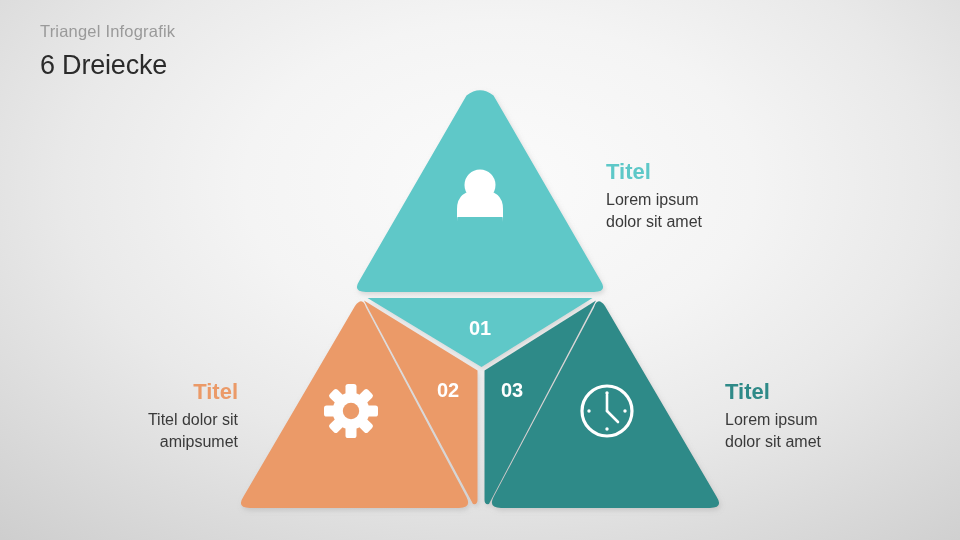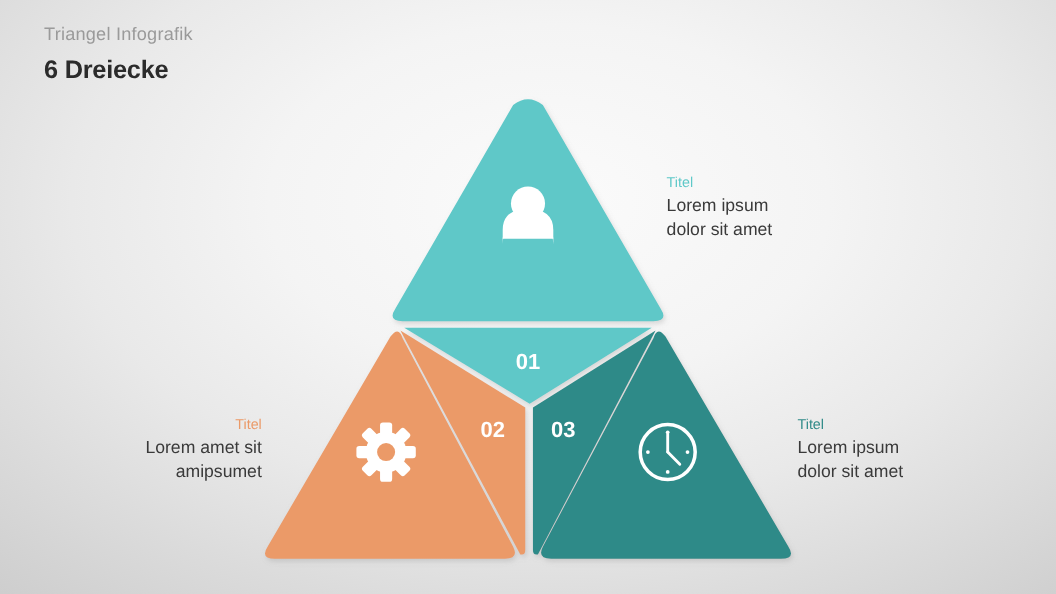--- a/index.html
+++ b/index.html
@@ -38,36 +38,36 @@
   #eyebrow {
     font-size: 16.5px;
     color: #9a9a9a;
     letter-spacing: 0.2px;
     line-height: 1.2;
     font-weight: 400;
     white-space: nowrap;
   }
   #headline {
     margin-top: 8px;
-    font-size: 23px;
-    font-weight: bold;
+    font-size: 27px;
+    font-weight: normal;
     color: #2b2b2b;
     letter-spacing: -0.2px;
     line-height: 1.15;
     white-space: nowrap;
   }
 
   
   .callout {
     position: absolute;
     user-select: none;
   }
   .callout .c-title {
-    font-size: 13px;
-    font-weight: normal;
+    font-size: 22px;
+    font-weight: bold;
     line-height: 1.25;
     margin-bottom: 3px;
     white-space: nowrap;
   }
   .callout .c-body {
     font-size: 16px;
     color: #3a3a3a;
     line-height: 1.38;
     white-space: pre-line;
   }
@@ -175,21 +175,21 @@
   </svg>
 
   <div class="callout" id="callout-top">
     <div class="c-title" style="color:#5ec8c8">Titel</div>
     <div class="c-body">Lorem ipsum
 dolor sit amet</div>
   </div>
 
   <div class="callout" id="callout-left">
     <div class="c-title" style="color:#eb9a68">Titel</div>
-    <div class="c-body">Lorem amet sit
+    <div class="c-body">Titel dolor sit
 amipsumet</div>
   </div>
 
   <div class="callout" id="callout-right">
     <div class="c-title" style="color:#2f8a88">Titel</div>
     <div class="c-body">Lorem ipsum
 dolor sit amet</div>
   </div>
 
 </div>

